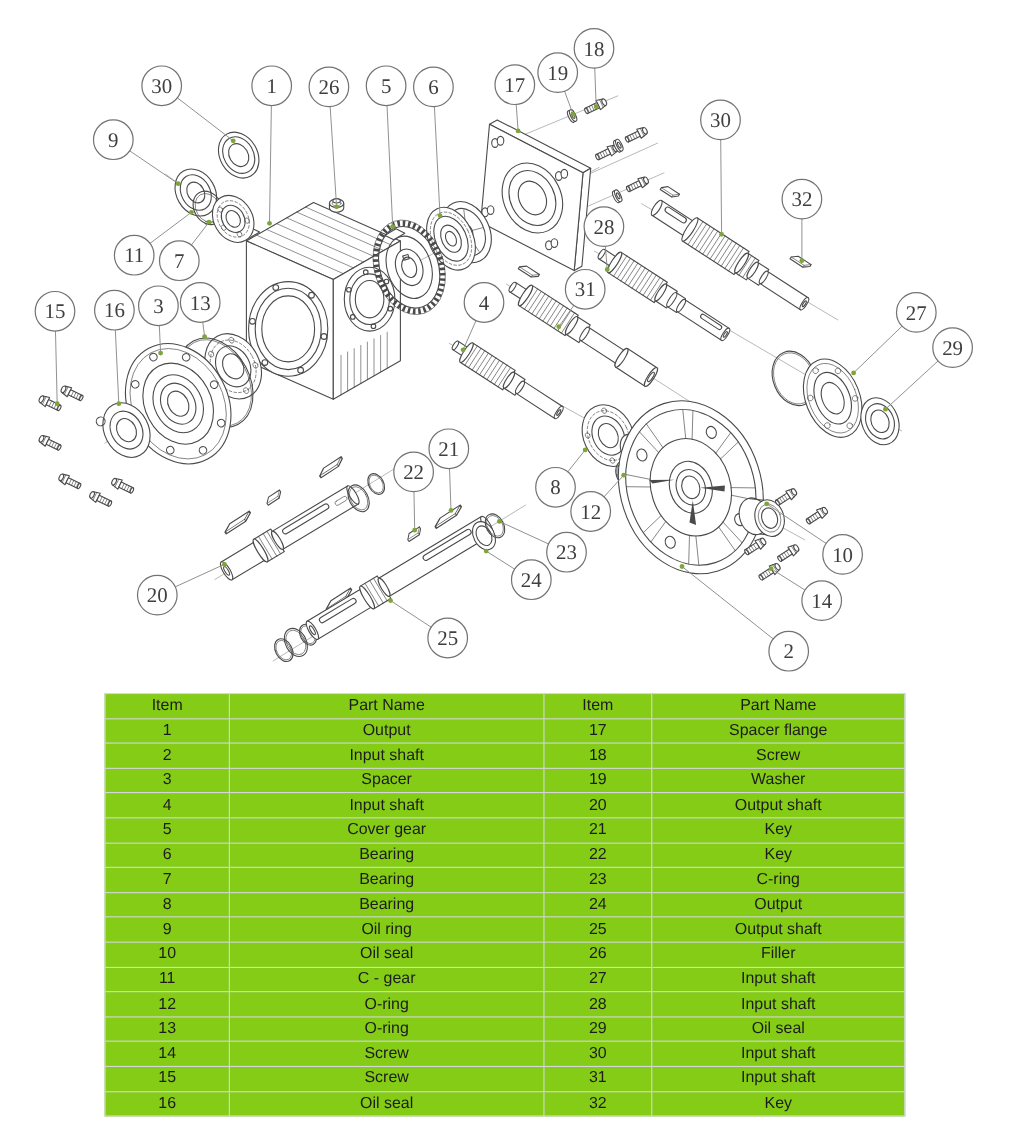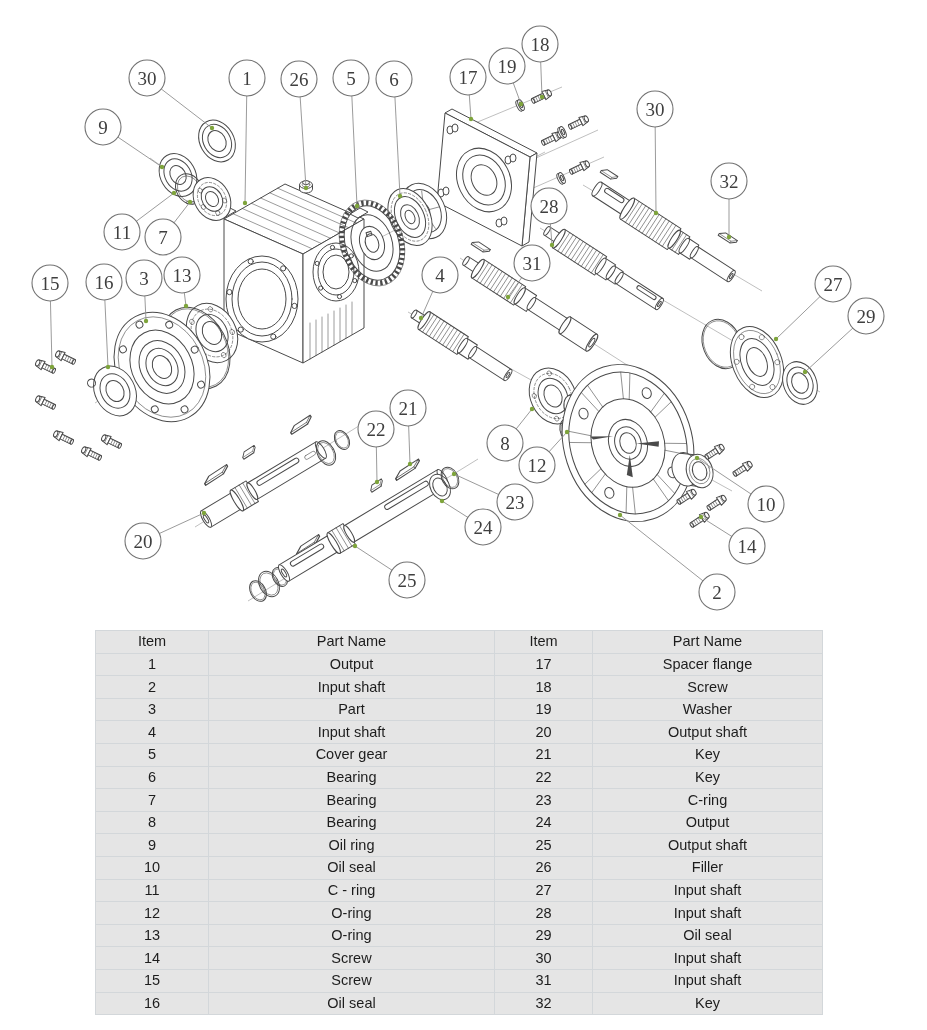--- a/index.html
+++ b/index.html
@@ -16,21 +16,21 @@
   .teeth{fill:none;stroke:#4a4a4a;stroke-width:5.2;stroke-dasharray:2.3 2.5;}
   .axis{stroke:#8a8a8a;stroke-width:.55;fill:none;}
   .leader{stroke:#909090;stroke-width:.9;fill:none;}
   .balloon{fill:#ffffff;stroke:#737373;stroke-width:1.1;}
   .bnum{font-family:"Liberation Serif",serif;font-size:19px;fill:#3f3f3f;text-anchor:middle;}
   .mk{fill:#7ea43b;stroke:none;}
   .sf{fill:#4a4a4a;stroke:none;}
 
   
   .parts-table{position:absolute;left:95px;top:630px;width:727px;border-collapse:collapse;
-               table-layout:fixed;font-size:14.5px;color:#1d1d1d;background:#e5e5e5;}
+               table-layout:fixed;font-size:14.5px;color:#1d1d1d;background:#84cc16;}
   .parts-table th,.parts-table td{border:1px solid #d3d7da;text-align:center;vertical-align:middle;
                font-weight:400;height:21.6px;padding:0 2px;line-height:1.15;white-space:nowrap;overflow:hidden;}
 </style>
 </head>
 <body>
 
 <div class="canvas">
 
   <div class="diagram-wrap">
   <svg id="exploded" width="927" height="628" viewBox="0 0 927 628" xmlns="http://www.w3.org/2000/svg">
@@ -616,21 +616,21 @@
           <td>Spacer flange</td>
         </tr>
         <tr>
           <td>2</td>
           <td>Input shaft</td>
           <td>18</td>
           <td>Screw</td>
         </tr>
         <tr>
           <td>3</td>
-          <td>Part</td>
+          <td>Spacer</td>
           <td>19</td>
           <td>Washer</td>
         </tr>
         <tr>
           <td>4</td>
           <td>Input shaft</td>
           <td>20</td>
           <td>Output shaft</td>
         </tr>
         <tr>
@@ -664,21 +664,21 @@
           <td>Output shaft</td>
         </tr>
         <tr>
           <td>10</td>
           <td>Oil seal</td>
           <td>26</td>
           <td>Filler</td>
         </tr>
         <tr>
           <td>11</td>
-          <td>C - ring</td>
+          <td>C - gear</td>
           <td>27</td>
           <td>Input shaft</td>
         </tr>
         <tr>
           <td>12</td>
           <td>O-ring</td>
           <td>28</td>
           <td>Input shaft</td>
         </tr>
         <tr>

